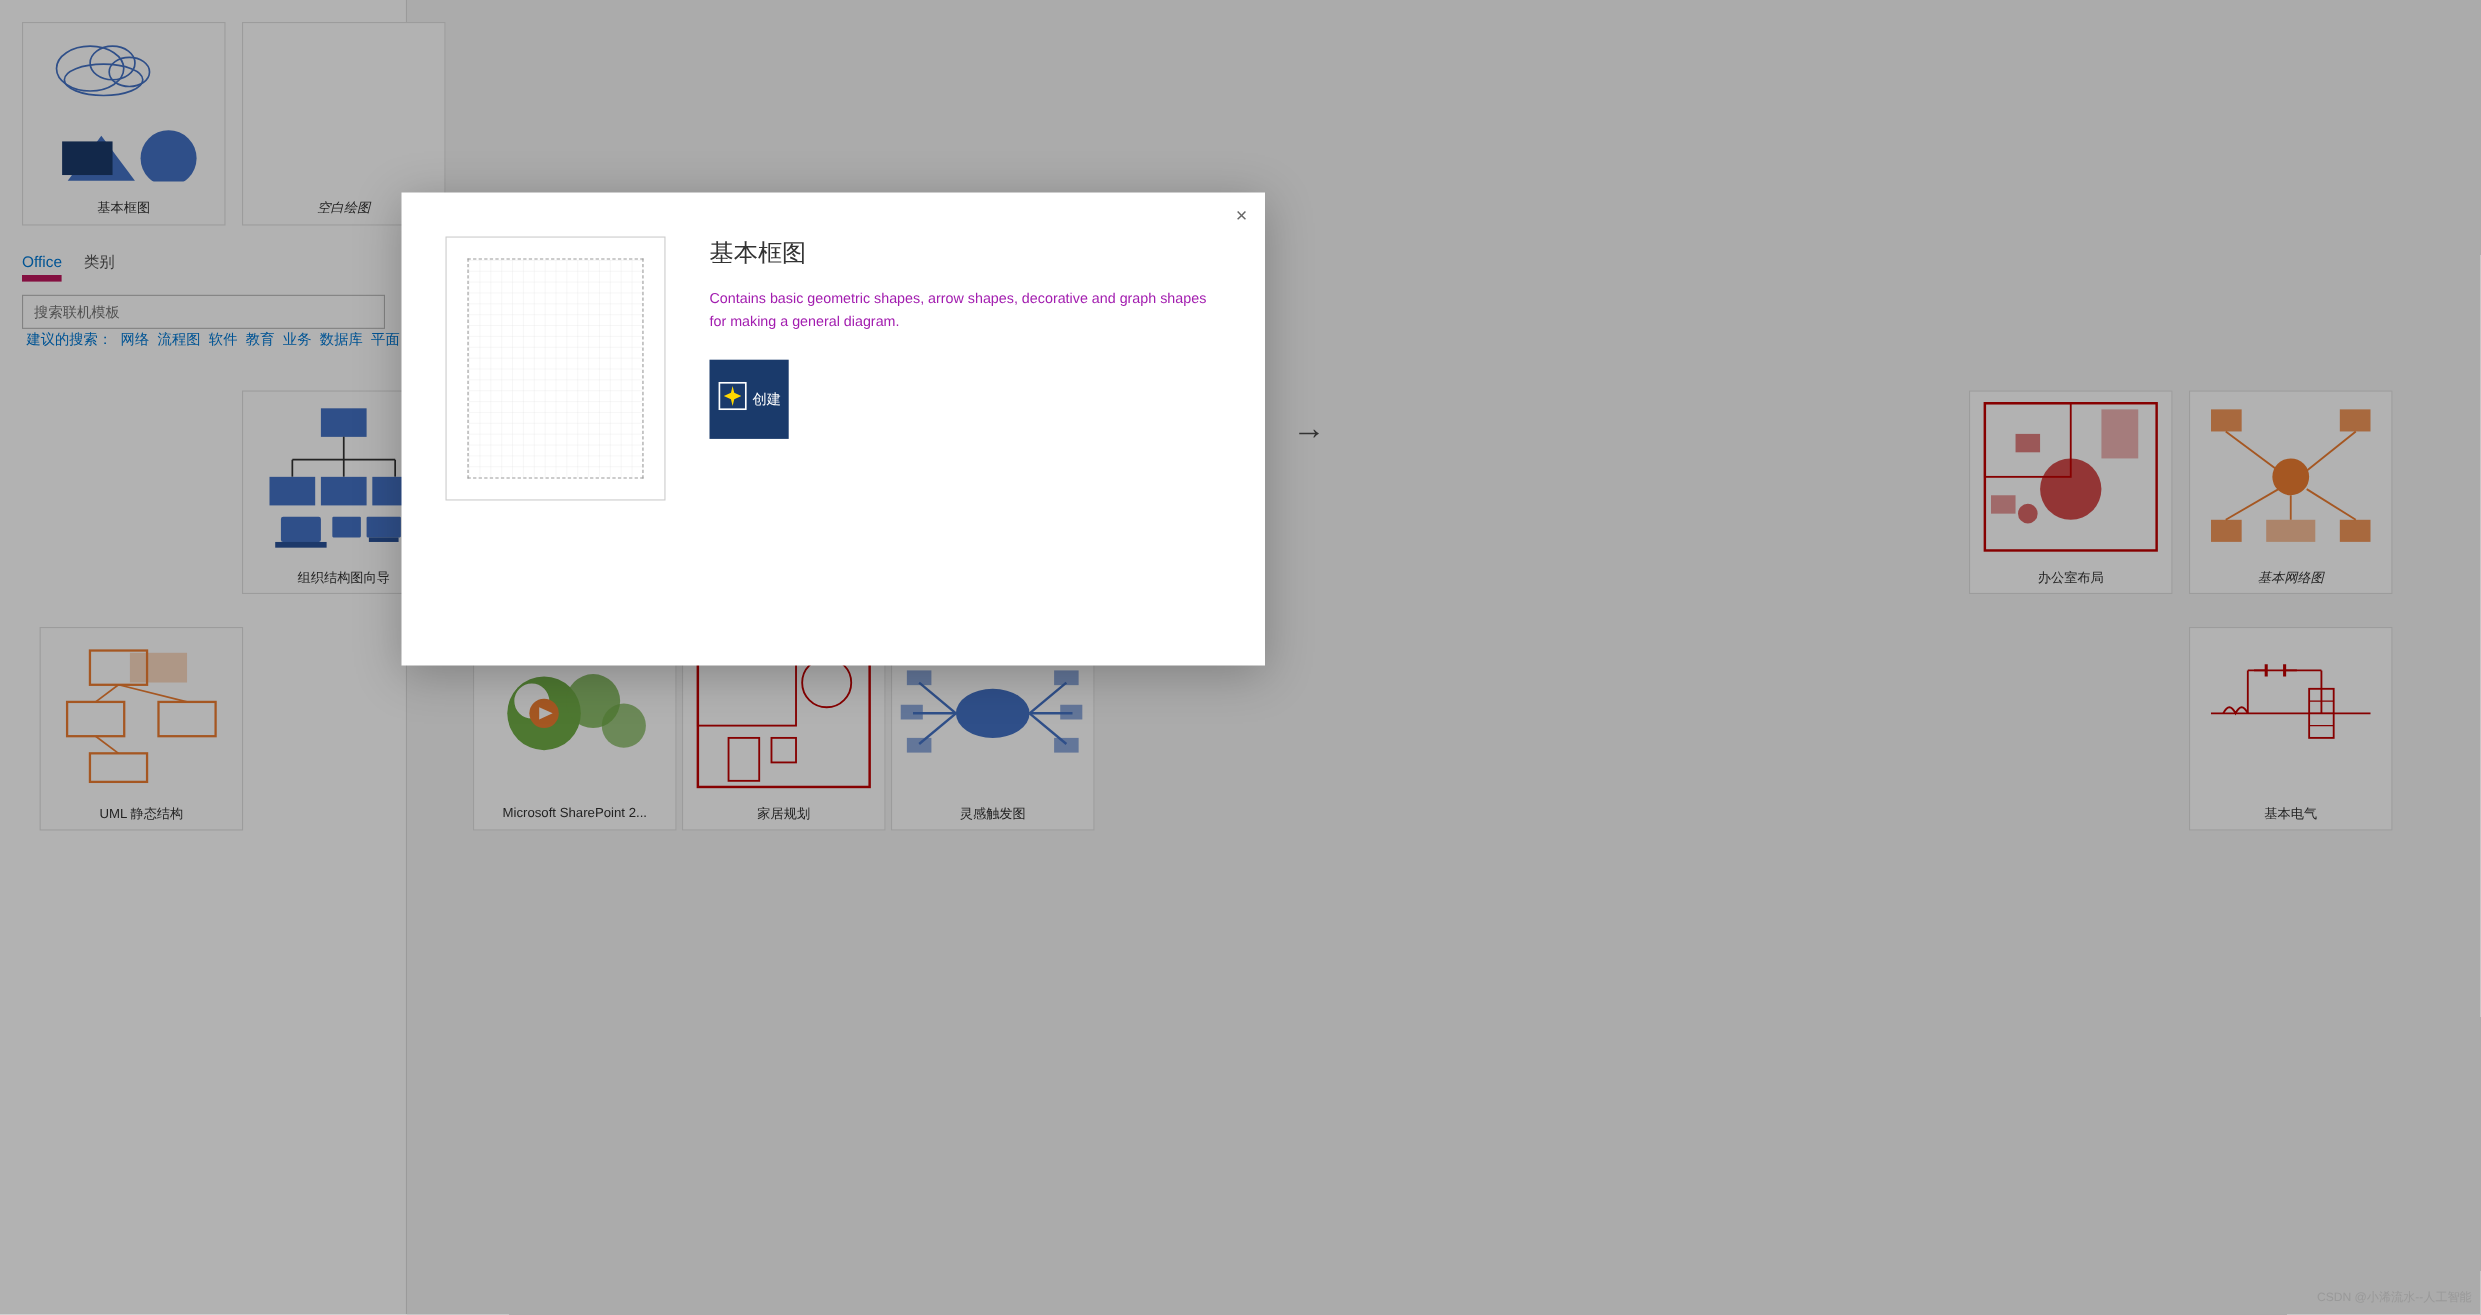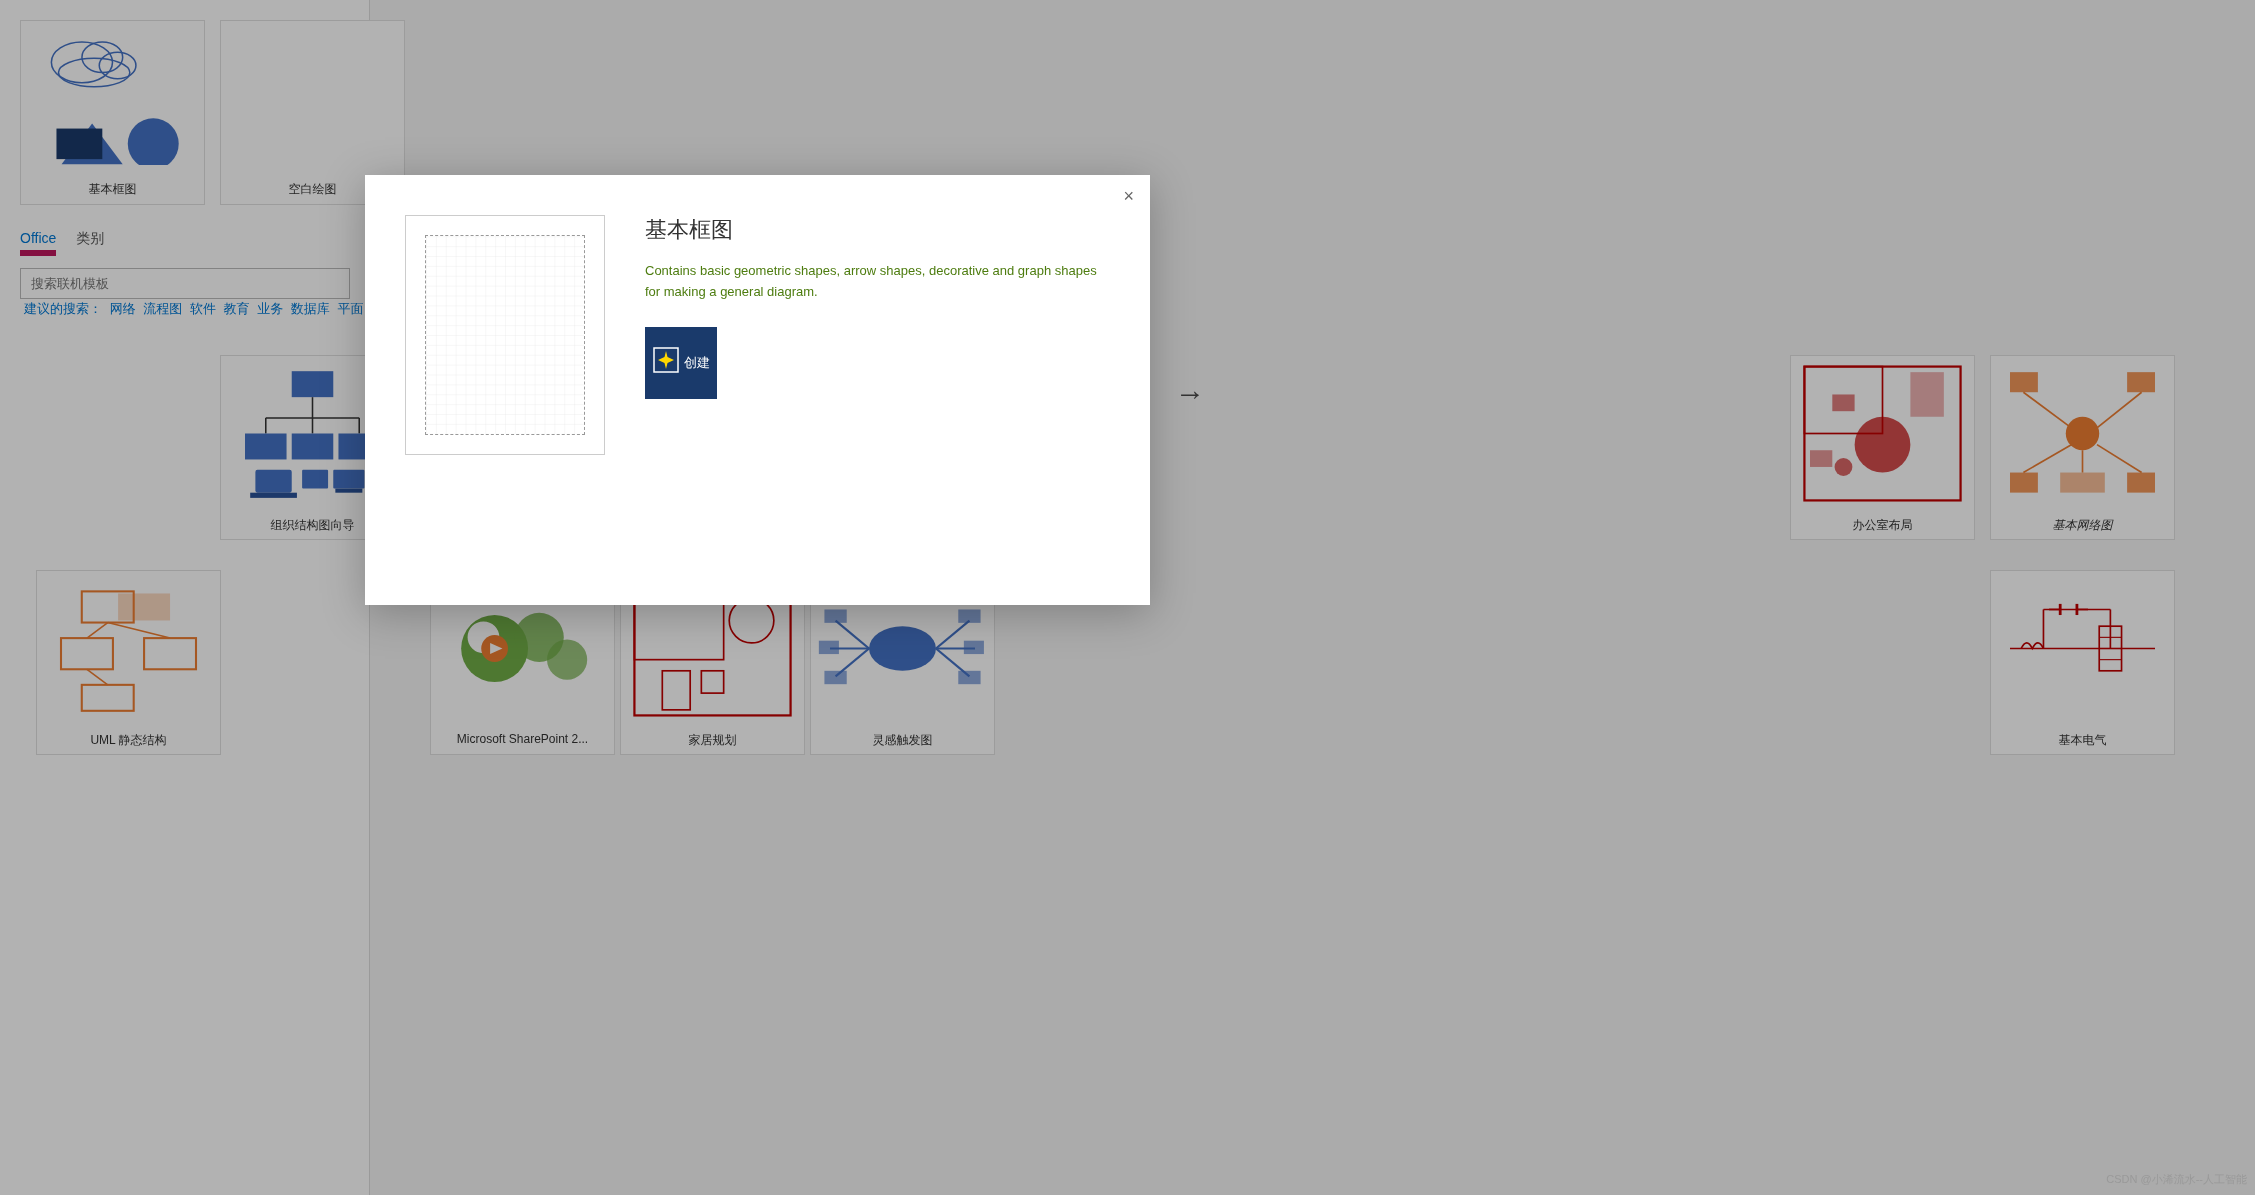--- a/index.html
+++ b/index.html
@@ -186,21 +186,21 @@
 
     .modal-title {
       font-size: 22px;
       font-weight: 400;
       color: #333;
       margin-bottom: 16px;
     }
 
     .modal-desc {
       font-size: 13px;
-      color: #4d7c0f;
+      color: #a21caf;
       line-height: 1.6;
       margin-bottom: 24px;
     }
 
     .create-btn {
       width: 72px;
       height: 72px;
       background: #1a3a6b;
       border: none;
       cursor: pointer;
@@ -231,21 +231,21 @@
     }
 
     
     
     .card-basic-shapes {
       top: 20px; left: 20px;
       width: 185px; height: 190px;
     }
     .card-blank {
       top: 20px; left: 220px;
-      width: 185px; height: 190px;
+      width: 185px; height: 190px; font-style: italic;
     }
 
     
     .watermark {
       position: absolute;
       bottom: 8px;
       right: 8px;
       font-size: 11px;
       color: #999;
     }

